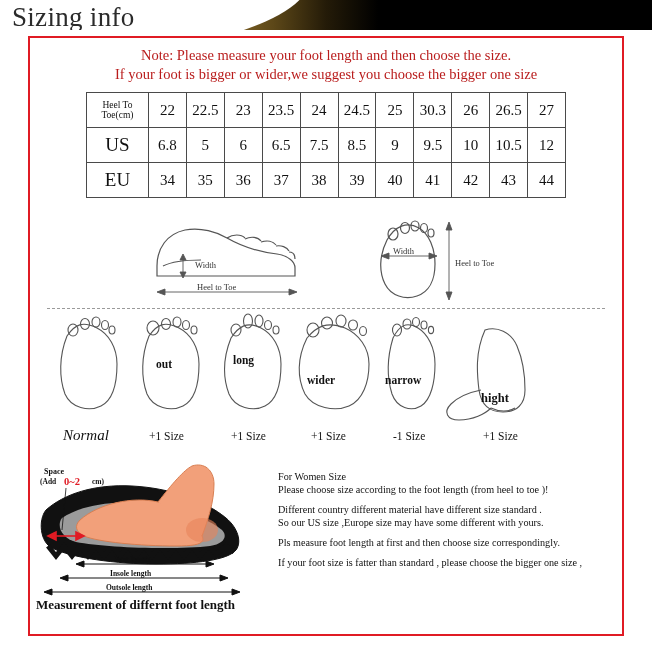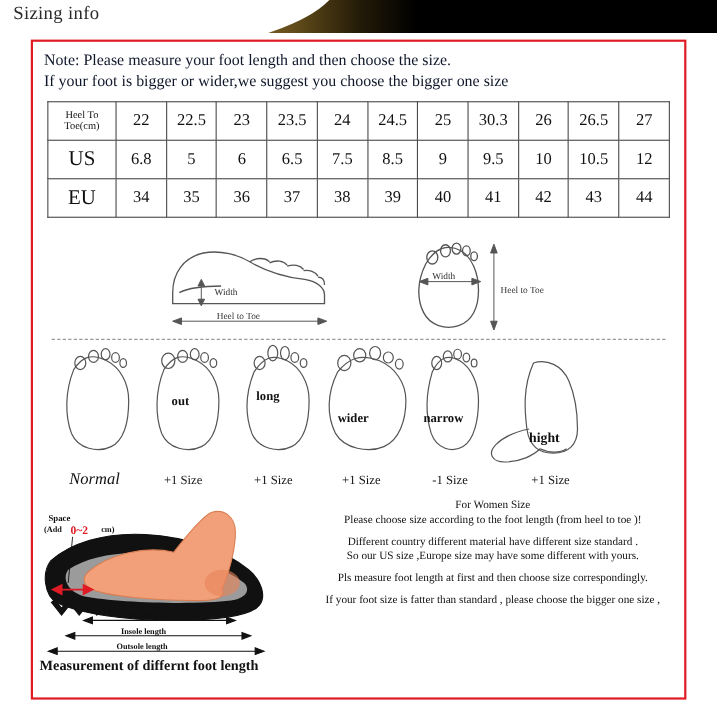--- a/index.html
+++ b/index.html
@@ -33,51 +33,51 @@
     position: absolute;
     left: -120px; top: -64px;
     width: 430px; height: 120px;
     background: #ffffff;
     border-bottom-right-radius: 260px 78px;
   }
   .header-title {
     position: absolute;
     left: 12px; top: 2px;
     font-family: "Liberation Serif", serif;
-    font-size: 17px;
+    font-size: 27px;
     color: #2b2b2b;
     letter-spacing: .3px;
   }
 
   
   .frame {
     position: absolute;
     left: 28px;
     top: 36px;
     width: 596px;
     height: 600px;
     border: 2px solid #e01b24;
     background: #ffffff;
   }
 
   
   .note {
     padding: 8px 10px 4px 10px;
-    color: #0f172a;
+    color: #b91c1c;
     font-family: "Liberation Serif", serif;
     font-size: 14.5px;
     line-height: 19px;
-    text-align: left;
+    text-align: center;
   }
   .note .l1 { display: block; }
   .note .l2 { display: block; }
 
   
   .size-table {
-    width: 566px;
+    width: 480px;
     margin: 4px auto 0 auto;
     border-collapse: collapse;
     table-layout: fixed;
   }
   .size-table td, .size-table th {
     border: 1px solid #4a4a4a;
     text-align: center;
     font-family: "Liberation Serif", serif;
     color: #111;
     height: 35px;
@@ -115,27 +115,26 @@
     height: 160px;
     margin: 0;
   }
   .bottom-left {
     position: absolute;
     left: 6px; top: 4px;
     width: 218px; height: 138px;
   }
   .bottom-right {
     position: absolute;
-    left: 248px; top: 0;
+    left: 248px; top: 17px;
     width: 340px;
     font-family: "Liberation Serif", serif;
     font-size: 10.2px;
     color: #111;
     line-height: 11px;
-    text-align: center;
   }
   .bottom-right p { margin: 0 0 9px 0; }
   .bottom-right p.tight { margin-bottom: 2px; }
   .measure-caption {
     position: absolute;
     left: 6px; bottom: 1px;
     font-family: "Liberation Serif", serif;
     font-size: 13px;
     font-weight: bold;
     color: #111;

